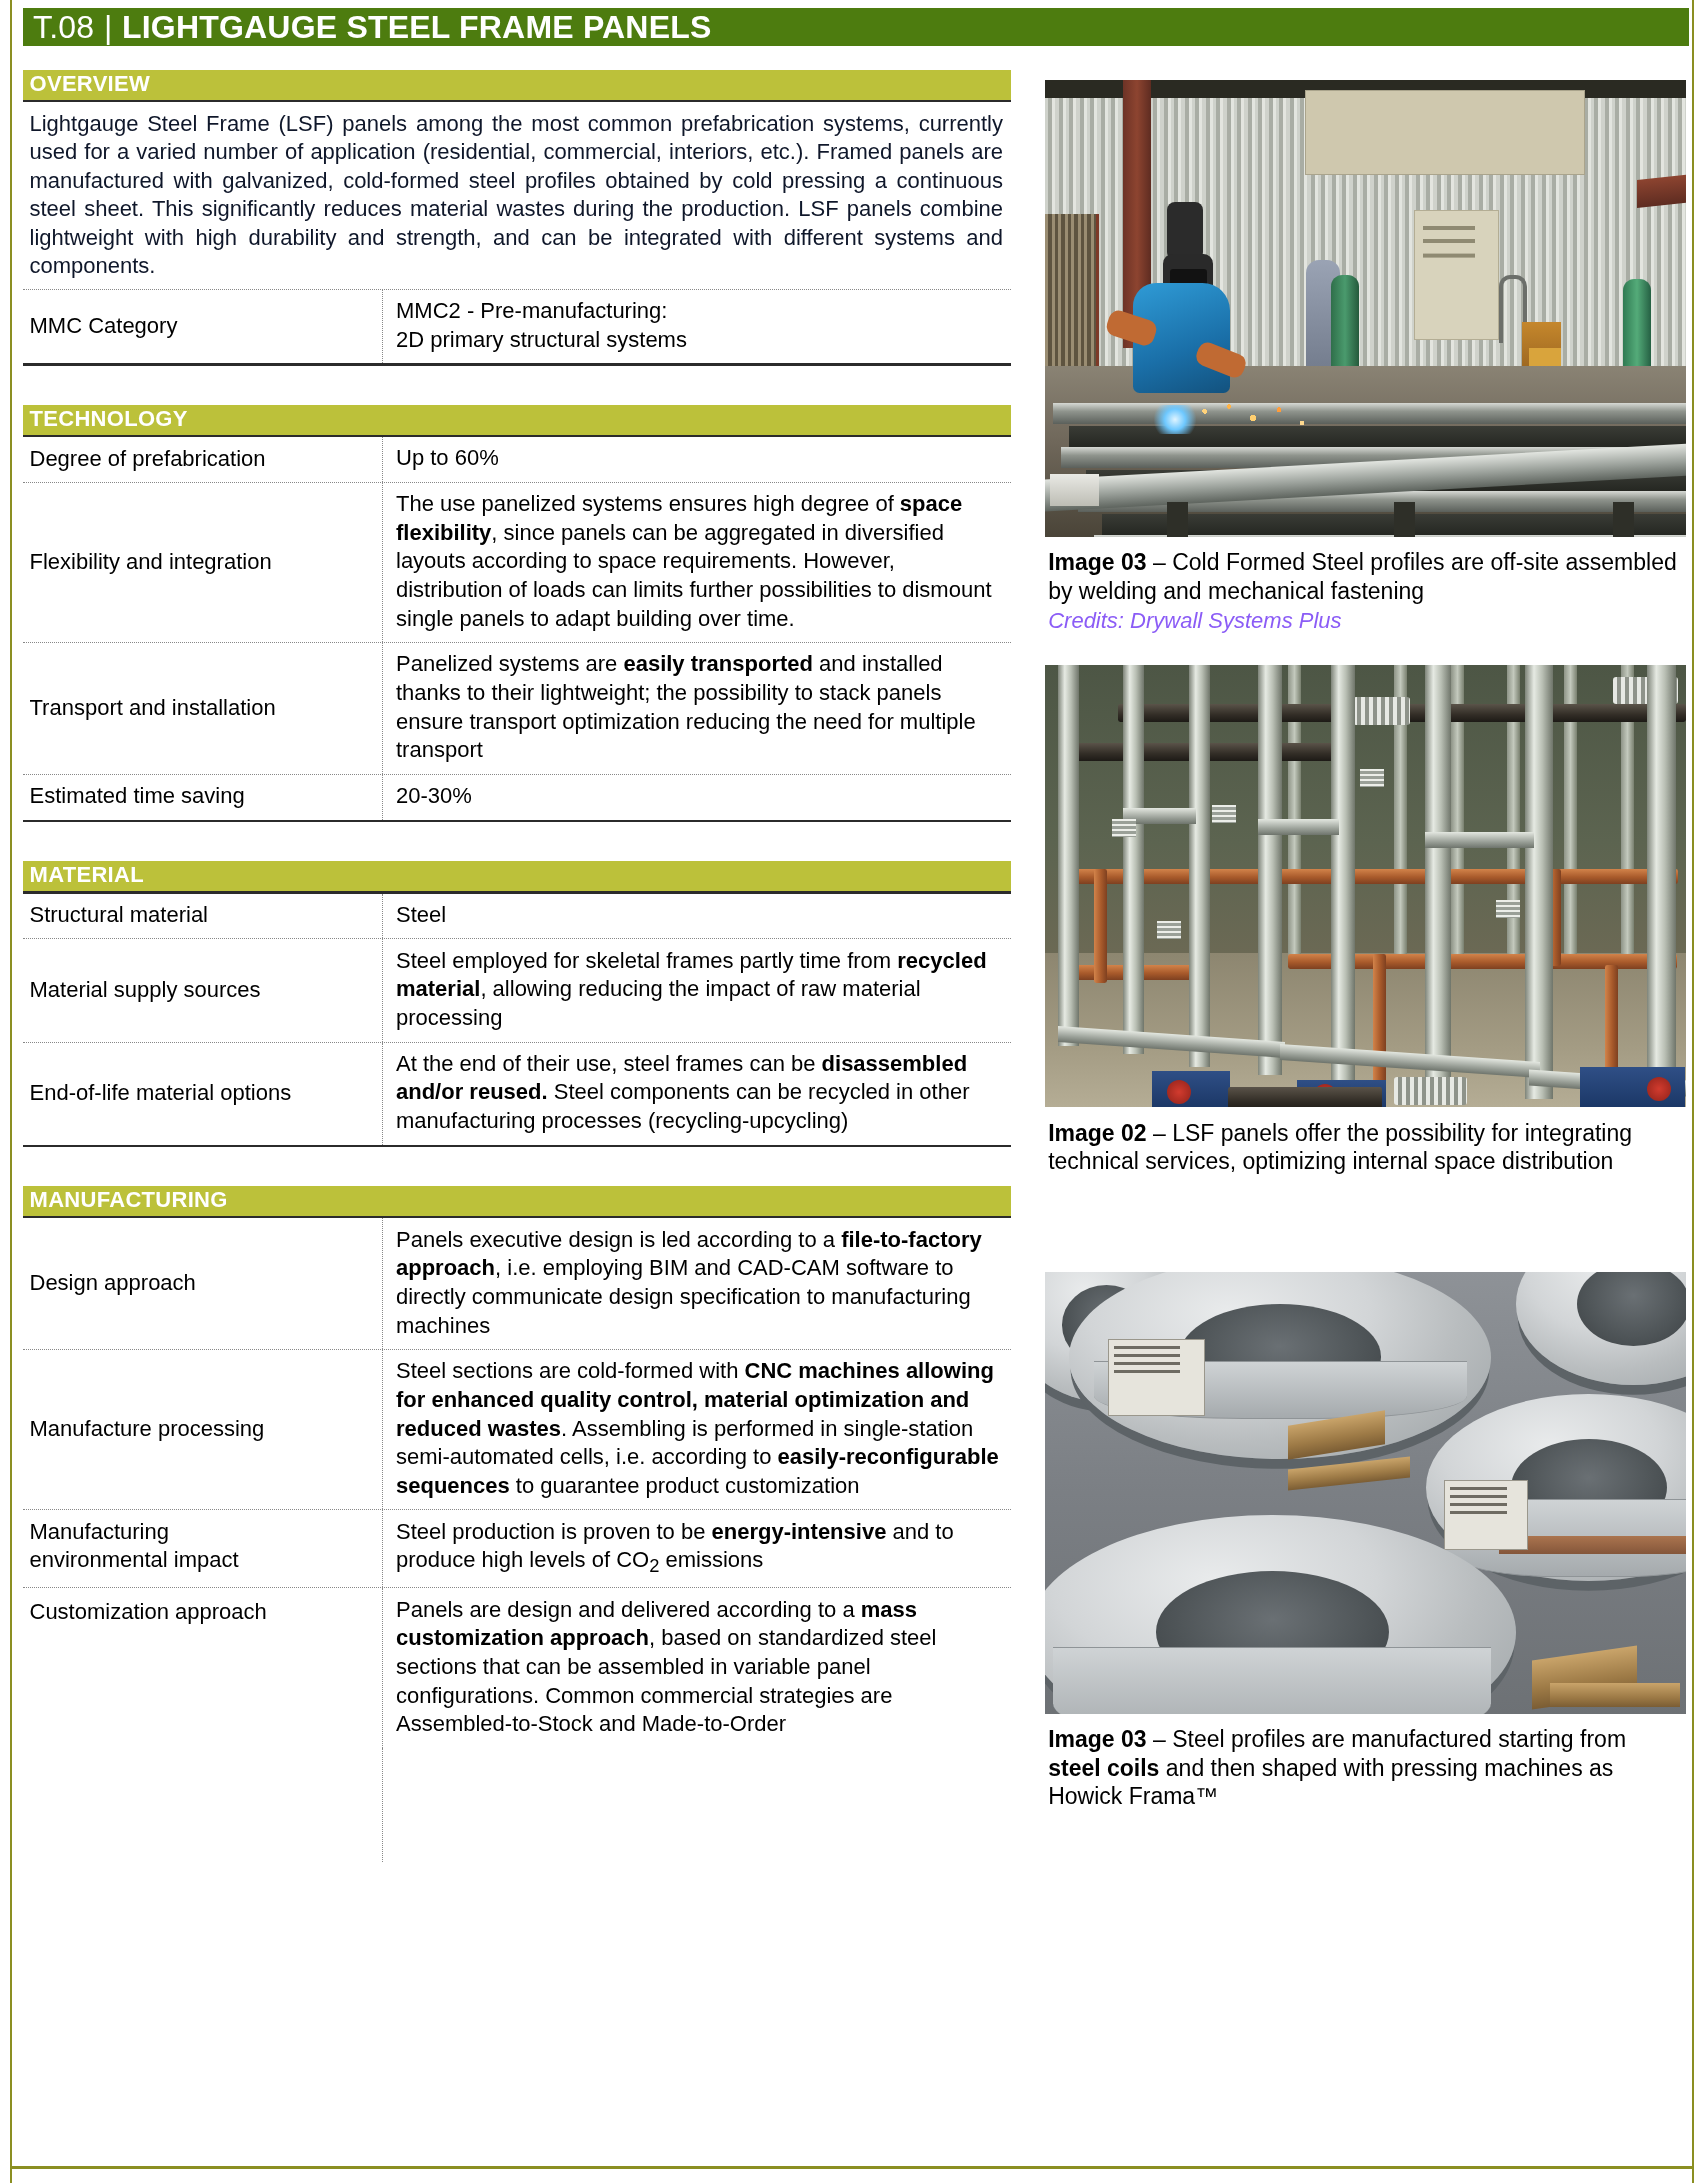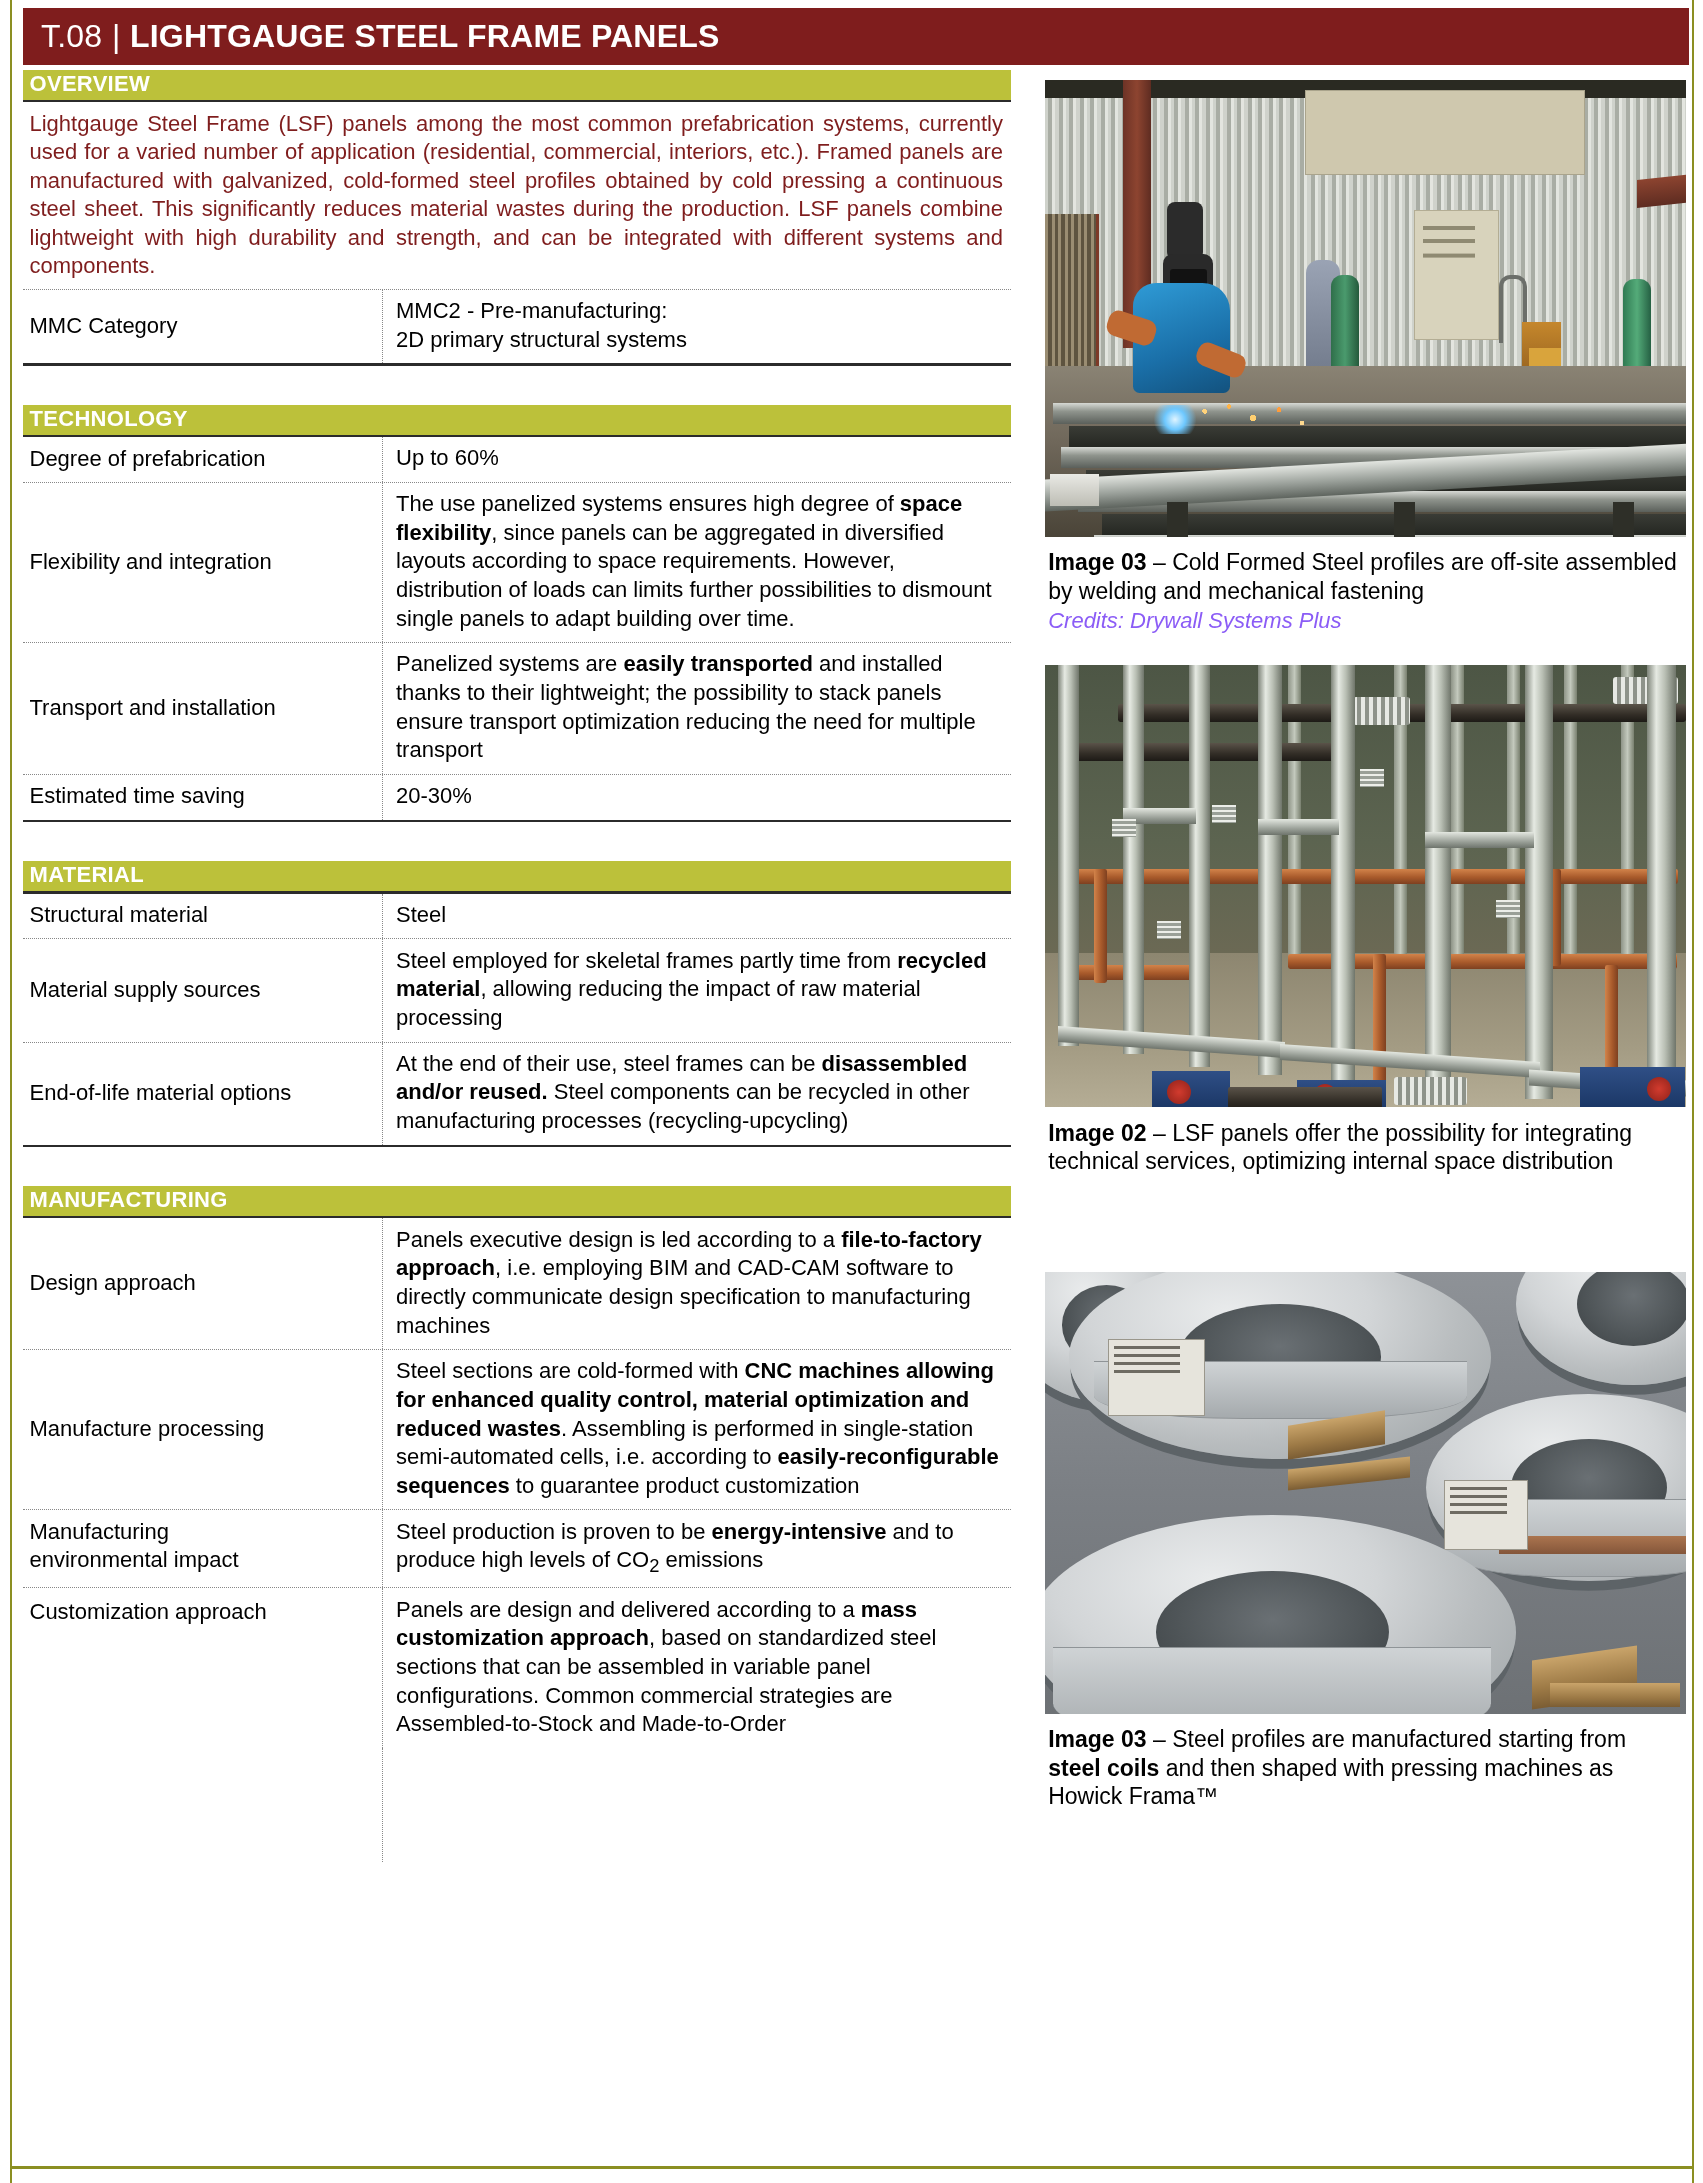--- a/index.html
+++ b/index.html
@@ -33,25 +33,25 @@
   .bottom-rule {
     position: absolute;
     left: 9.7px; top: 2166px; width: 1684px; height: 3.2px;
     background: #8b8f22;
   }
 
   
   .title-bar {
     position: absolute;
     left: 23px; top: 8px;
-    width: 1666px; height: 57px;
-    background: #7f1d1d;
+    width: 1666px; height: 38px;
+    background: #4d7c0f;
     display: flex;
     align-items: center;
-    padding-left: 18px;
+    padding-left: 10px;
     white-space: nowrap;
   }
   .title-code {
     color: #ffffff;
     font-size: 32px;
     font-weight: 400;
     letter-spacing: 0.2px;
   }
   .title-sep {
     color: #ffffff;
@@ -122,21 +122,21 @@
     text-align: left;
   }
   .tcell-value b { font-weight: bold; }
 
   
   .overview-para {
     padding: 7.3px 8px 8px 6.5px;
     font-size: 22px;
     line-height: 1.295;
     text-align: justify;
-    color: #7f1d1d;
+    color: #0f172a;
     border-bottom: 1.6px dotted #888888;
   }
 
   .section-end-rule {
     height: 2.4px;
     background: #2b2b2b;
   }
 
   .section-gap { height: 31px; }
 

